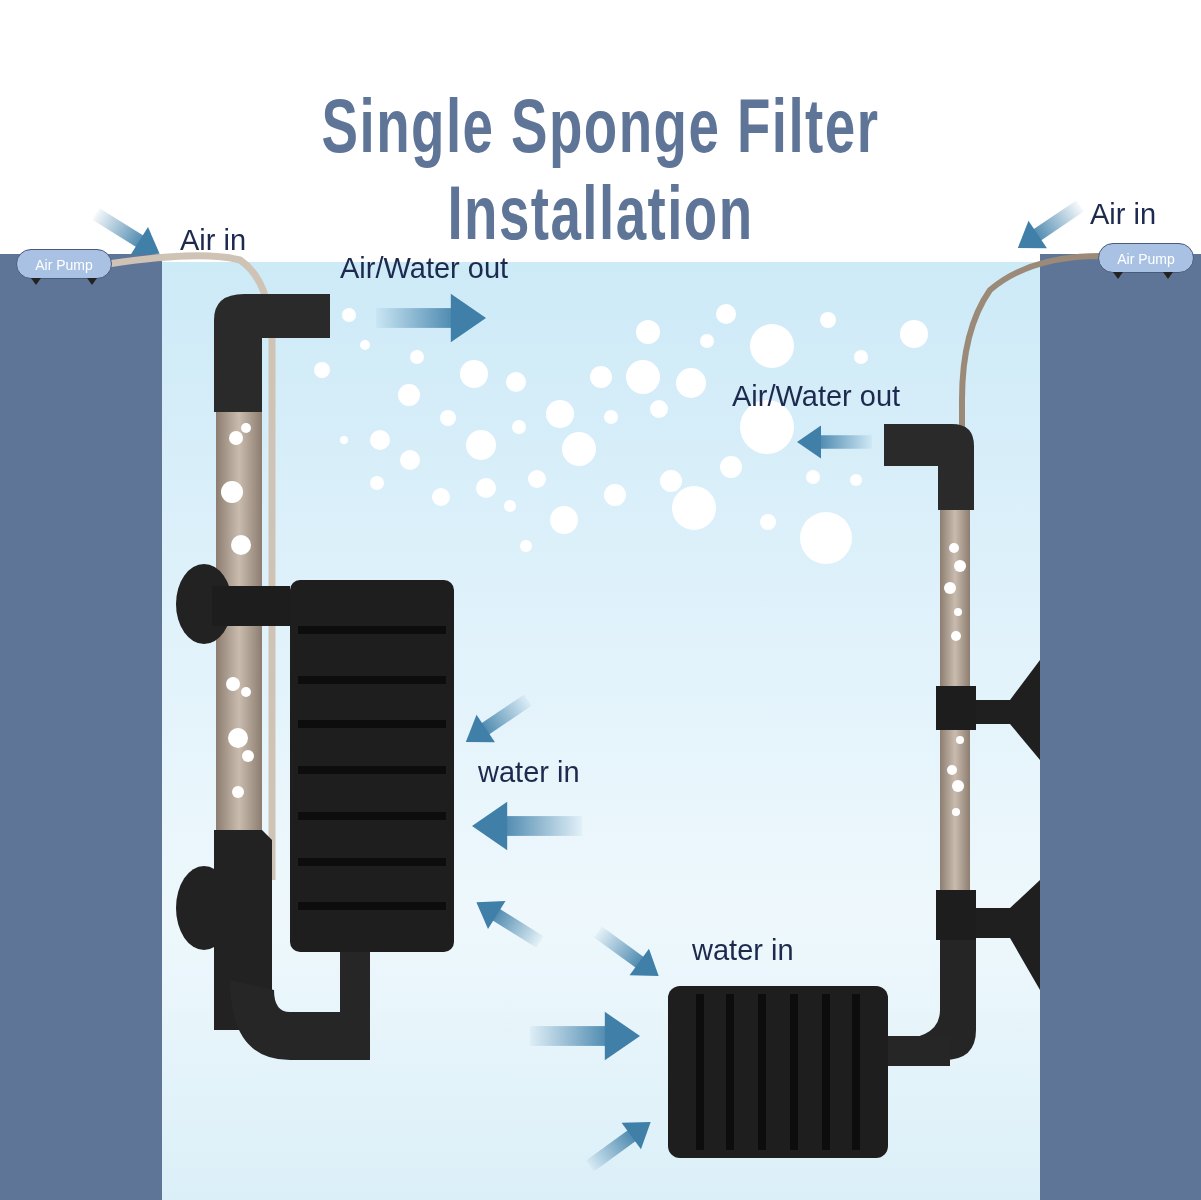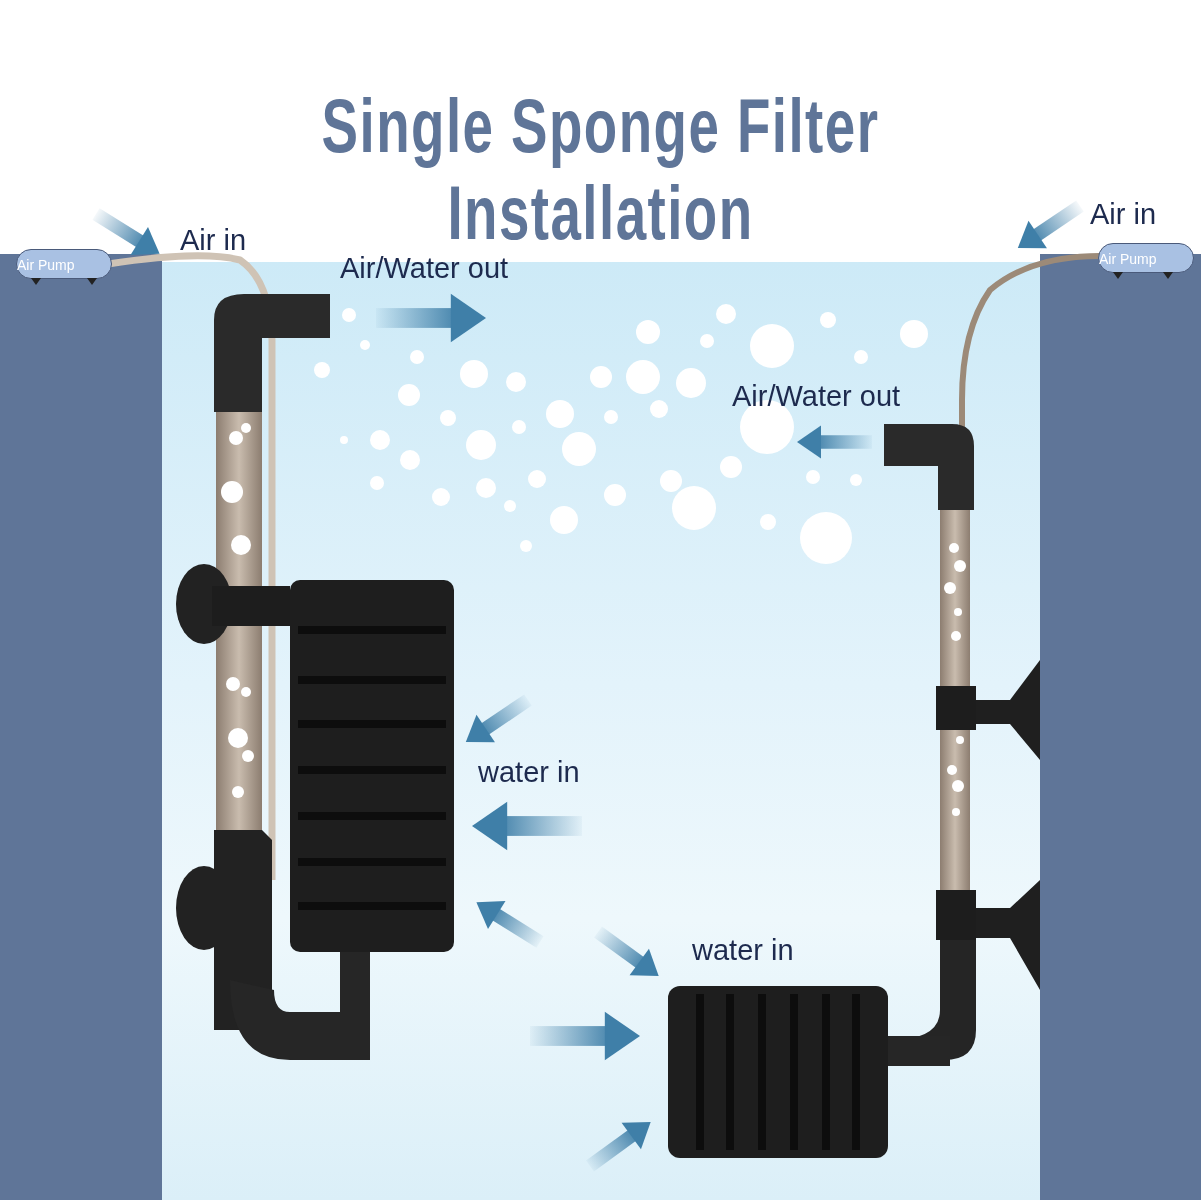--- a/index.html
+++ b/index.html
@@ -3,21 +3,21 @@
 <meta charset="utf-8">
 <style>
   html,body{margin:0;padding:0;}
   body{width:1201px;height:1200px;position:relative;overflow:hidden;background:#ffffff;font-family:"Liberation Sans",sans-serif;}
   .title{position:absolute;left:0;top:82px;width:1201px;text-align:center;font-family:"Liberation Sans",sans-serif;font-weight:bold;font-size:76px;color:#5f7598;transform:scaleX(0.72);transform-origin:center;letter-spacing:2px;}
   .water{position:absolute;left:160px;top:262px;width:880px;height:938px;background:linear-gradient(#cdeaf7 0%,#e3f3fb 45%,#eef8fc 70%,#dbeff8 100%);}
   .wall{position:absolute;top:254px;height:946px;background:#5f7598;}
   .wall.left{left:0;width:162px;}
   .wall.right{left:1040px;width:161px;}
   .label{position:absolute;color:#1d2a4e;font-size:29px;white-space:nowrap;}
-  .pump{position:absolute;width:96px;height:30px;border-radius:15px;background:#a9c1e3;border:1.5px solid #4a5a7a;color:#fff;font-size:14px;line-height:30px;box-sizing:border-box;}
+  .pump{position:absolute;width:96px;height:30px;border-radius:15px;background:#a9c1e3;border:1.5px solid #4a5a7a;color:#fff;font-size:14px;text-align:center;line-height:30px;box-sizing:border-box;}
   .pump .foot{position:absolute;bottom:-7px;width:0;height:0;border-left:5px solid transparent;border-right:5px solid transparent;border-top:7px solid #222;}
   .bubble{position:absolute;border-radius:50%;background:#fff;}
   svg{position:absolute;left:0;top:0;}
 </style>
 </head>
 <body>
 
 <div class="title">Single Sponge Filter Installation</div>
 
 <div class="water"></div>

